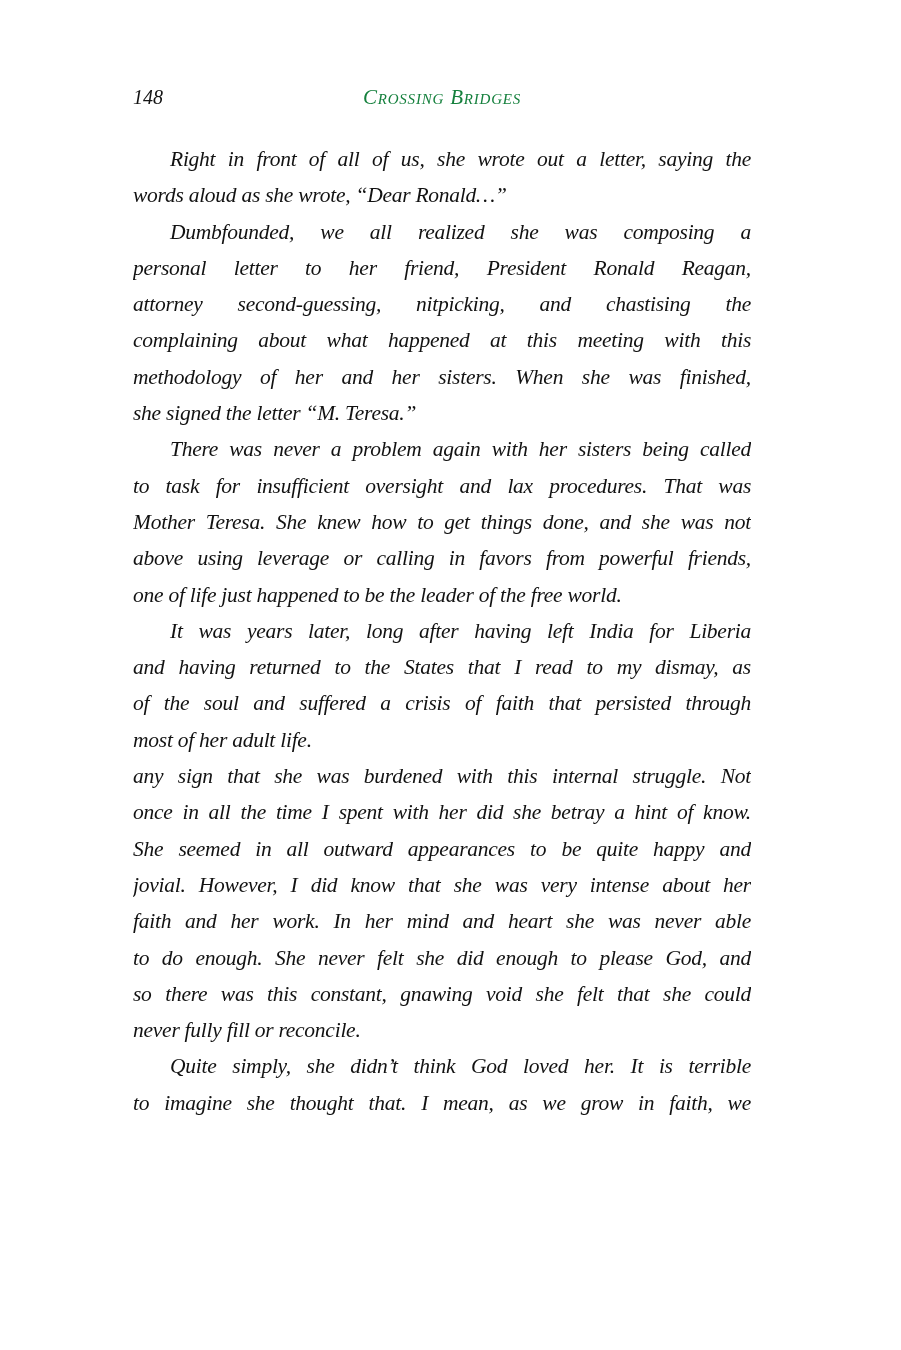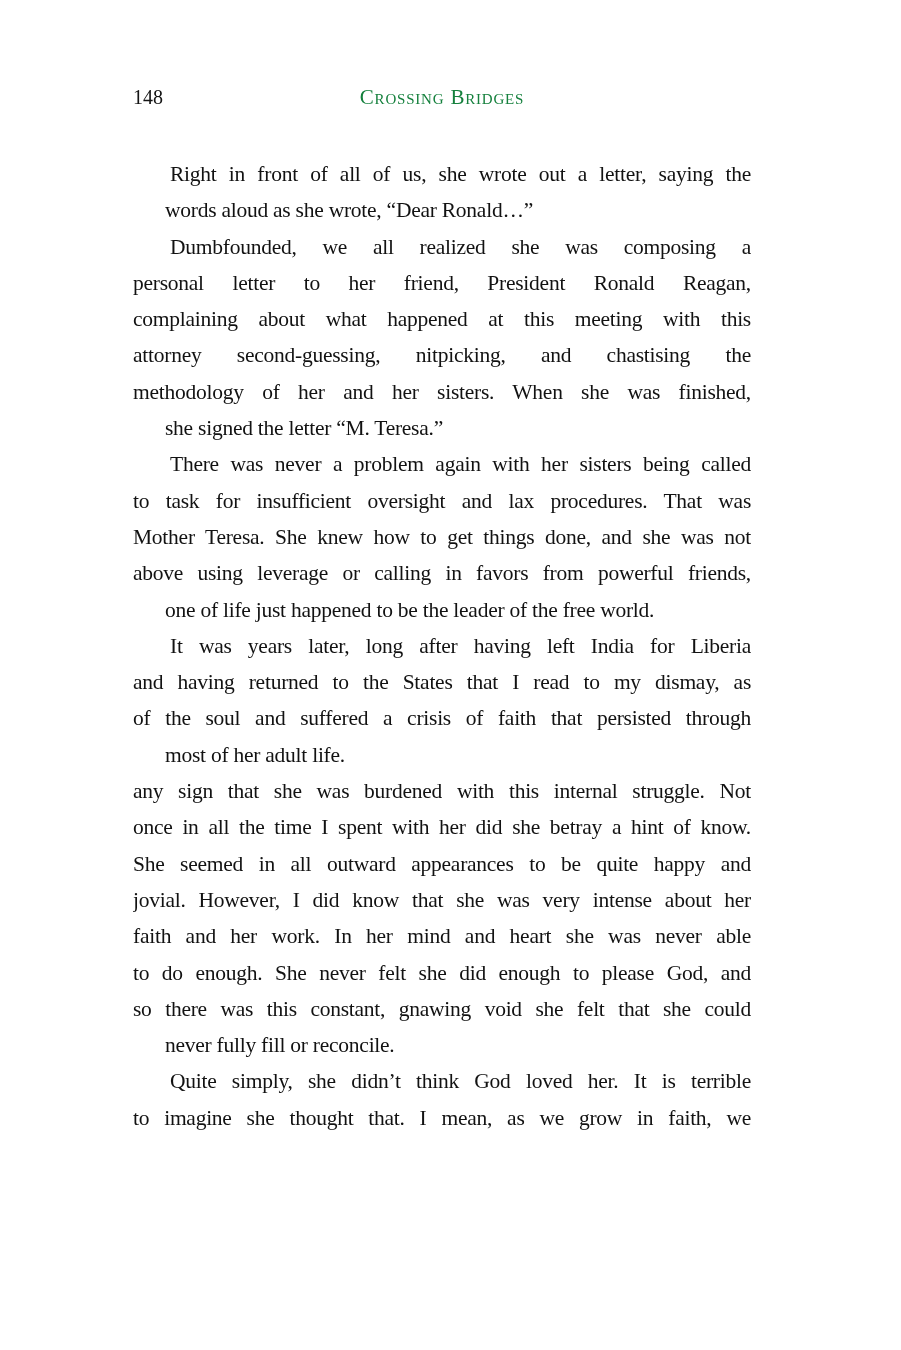--- a/index.html
+++ b/index.html
@@ -8,20 +8,21 @@
     background: #ffffff;
   }
   .page {
     position: relative;
     width: 901px;
     height: 1350px;
     background: #ffffff;
     overflow: hidden;
     font-family: "Liberation Serif", "DejaVu Serif", serif;
     color: #121212;
+    font-style: italic;
   }
   .running-head {
     position: absolute;
     top: 84px;
     left: 133px;
     width: 618px;
     height: 26px;
   }
   .page-number {
     position: absolute;
@@ -38,21 +39,21 @@
     top: 0;
     text-align: center;
     font-variant: small-caps;
     font-size: 21px;
     line-height: 26px;
     letter-spacing: 0.8px;
     color: #15803d;
   }
   .body-text {
     position: absolute;
-    top: 156px;
+    top: 141px;
     left: 133px;
     width: 618px;
   }
   .para {
     margin: 0;
     padding: 0;
   }
   .line {
     font-size: 21.5px;
     line-height: 36.3px;
@@ -62,41 +63,40 @@
     white-space: normal;
     overflow: hidden;
     height: 36.3px;
   }
   .line.first {
     text-indent: 37px;
   }
   .line.last {
     text-align: left;
     text-align-last: left;
-    margin-left: 32px;
   }
 </style>
 </head>
 <body>
 
 <div class="page">
   <div class="running-head">
     <span class="page-number">148</span>
     <span class="running-title">Crossing Bridges</span>
   </div>
   <div class="body-text">
       <div class="para">
         <div class="line first">Right in front of all of us, she wrote out a letter, saying the</div>
         <div class="line last">words aloud as she wrote, “Dear Ronald…”</div>
       </div>
       <div class="para">
         <div class="line first">Dumbfounded, we all realized she was composing a</div>
         <div class="line">personal letter to her friend, President Ronald Reagan,</div>
+        <div class="line">attorney second-guessing, nitpicking, and chastising the</div>
         <div class="line">complaining about what happened at this meeting with this</div>
-        <div class="line">attorney second-guessing, nitpicking, and chastising the</div>
         <div class="line">methodology of her and her sisters. When she was finished,</div>
         <div class="line last">she signed the letter “M. Teresa.”</div>
       </div>
       <div class="para">
         <div class="line first">There was never a problem again with her sisters being called</div>
         <div class="line">to task for insufficient oversight and lax procedures. That was</div>
         <div class="line">Mother Teresa. She knew how to get things done, and she was not</div>
         <div class="line">above using leverage or calling in favors from powerful friends,</div>
         <div class="line last">one of life just happened to be the leader of the free world.</div>
       </div>

